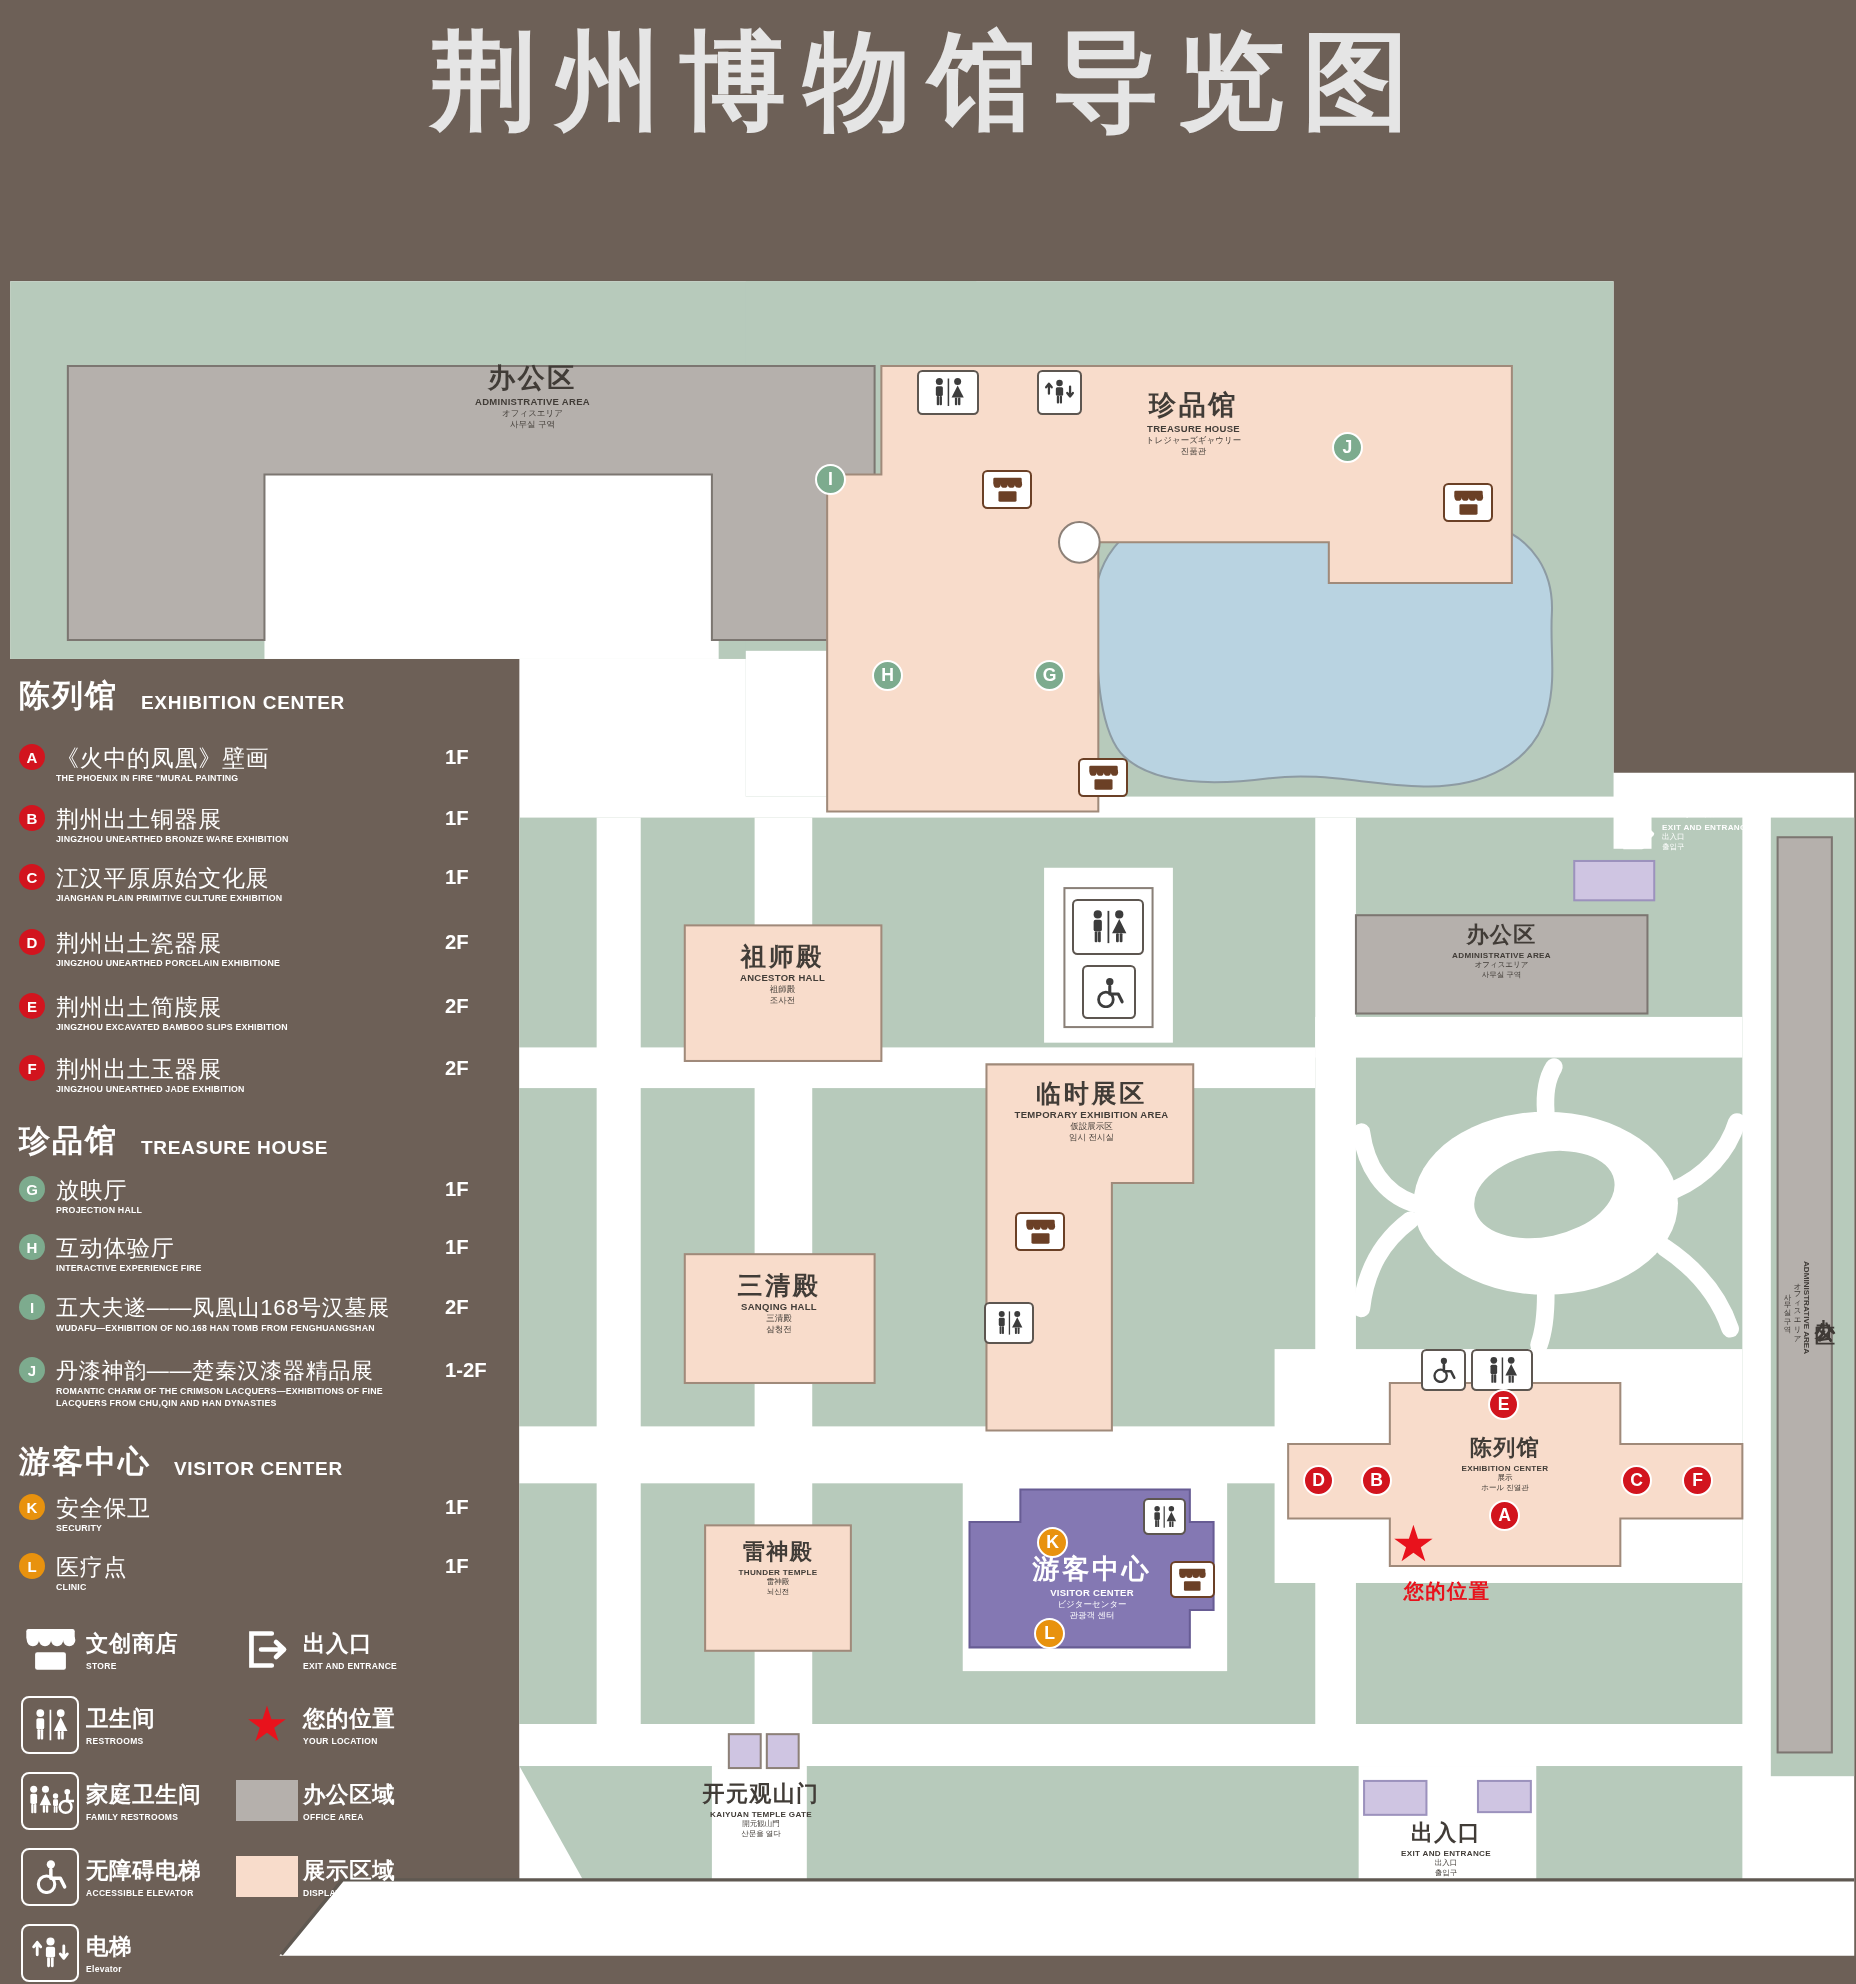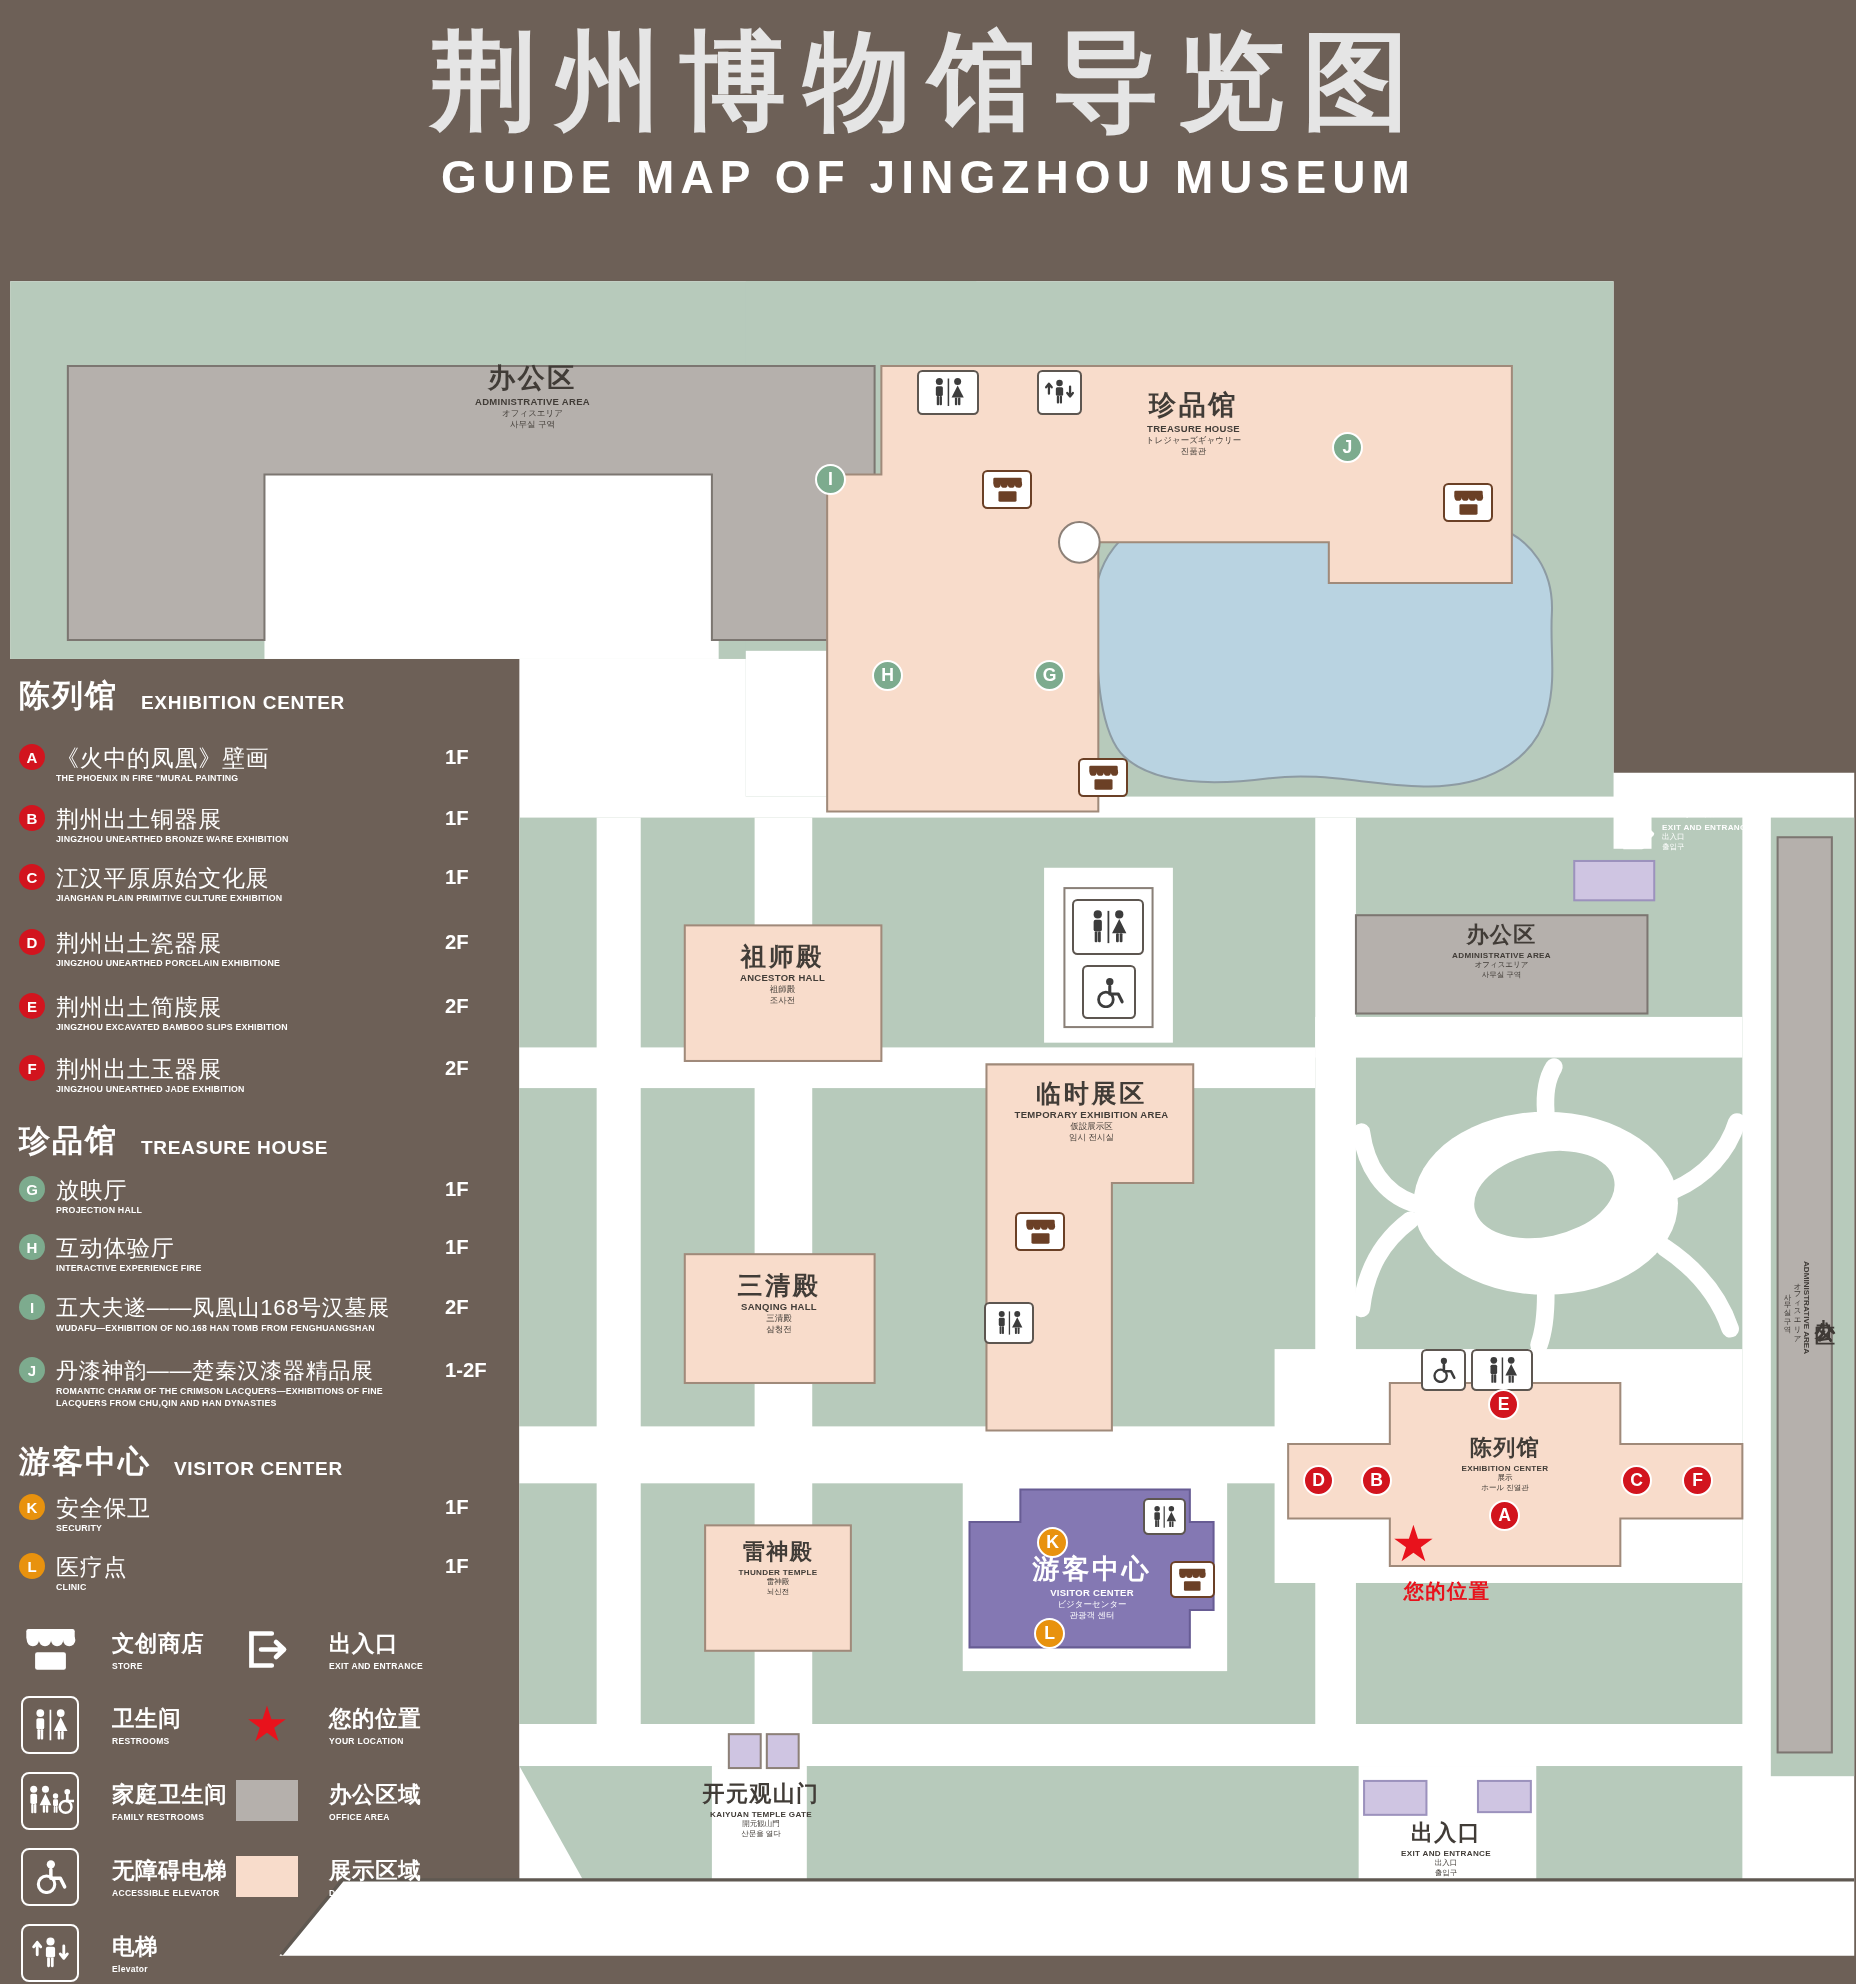--- a/index.html
+++ b/index.html
@@ -32,21 +32,21 @@
   
   #sidebar{position:absolute;left:19px;top:675px;width:481px;height:1310px;color:#fff}
   .sec-header{position:absolute;left:0;display:flex;align-items:flex-end;gap:23px}
   .sh-cn{font-size:31px;font-weight:800;letter-spacing:2px}
   .sh-en{font-size:19px;font-weight:800;letter-spacing:0.7px;padding-bottom:2.7px}
   .lg-item{position:absolute;left:0;width:481px}
   .lg-marker{position:absolute;left:0;top:1.4px;width:26px;height:26px;border-radius:50%;display:flex;align-items:center;justify-content:center;font-size:15px;font-weight:800;color:#fff}
   .lg-cn{position:absolute;left:37px;top:0;font-size:23px;font-weight:500;letter-spacing:0.7px;white-space:nowrap}
   .lg-en{position:absolute;left:37px;top:30px;font-size:8.8px;font-weight:700;letter-spacing:0.2px;width:380px;line-height:1.35}
   .lg-floor{position:absolute;left:426px;top:2.7px;font-size:20.3px;font-weight:700}
-  .sym{position:absolute;display:flex;align-items:center;gap:31px;height:65px}
+  .sym{position:absolute;display:flex;align-items:center;gap:5px;height:65px}
   .sym-icon{width:62px;display:flex;justify-content:center;align-items:center}
   .sym-box{width:58px;height:58px;border:2.7px solid #fff;border-radius:8.1px;display:flex;align-items:center;justify-content:center;color:#fff}
   .sym-cn{font-size:22.4px;font-weight:700;letter-spacing:0.7px;white-space:nowrap}
   .sym-en{font-size:8.5px;font-weight:700;margin-top:2px;letter-spacing:0.3px}
   .swatch{width:62px;height:41px}
   .star{color:#e8121c;line-height:1}
   .road-text{position:absolute;color:#3f3a36;font-size:35px;font-weight:800;letter-spacing:39px;text-align:center}
 </style>
 </head>
 <body>
@@ -104,21 +104,20 @@
   <g id="ic-exit" fill="none" stroke="currentColor">
     <path d="M26 5 H7 V35 H26" stroke-width="4.4" stroke-linecap="round"></path>
     <path d="M16 20 H36 M30 13 L37.5 20 L30 27" stroke-width="4.4" stroke-linecap="round" stroke-linejoin="round"></path>
   </g>
 </defs>
 </svg>
 
 <div id="stage">
 
   <div class="title-cn">荆州博物馆导览图</div>
-  <div class="title-en">GUIDE MAP OF JINGZHOU MUSEUM</div>
 
   <svg class="map-layer" width="1857" height="1985" viewBox="0 0 2739 2928">
 
     <polygon fill="#ffffff" points="15,415 2380,415 2380,1140 2735,1140 2735,2885 412,2885 505,2773 766,2773 766,972 15,972"></polygon>
 
     <g fill="#b7cabb">
       <rect x="15" y="415" width="1425" height="557"></rect>
       <rect x="1100" y="415" width="1280" height="760"></rect>
       <rect x="766" y="1206" width="1804" height="1337"></rect>
       <rect x="2612" y="1206" width="123" height="1414"></rect>

